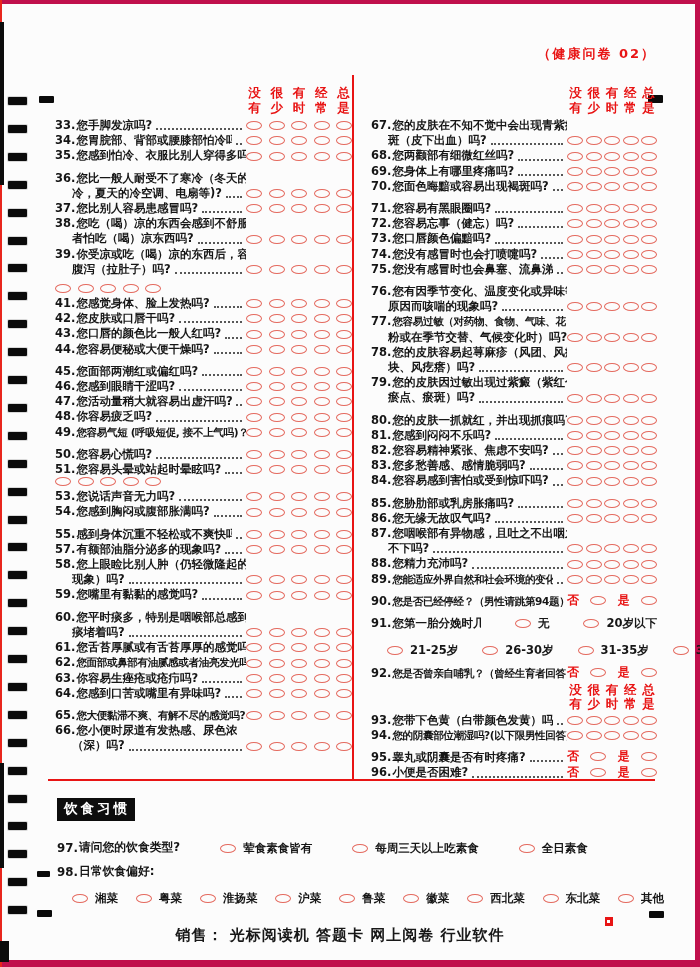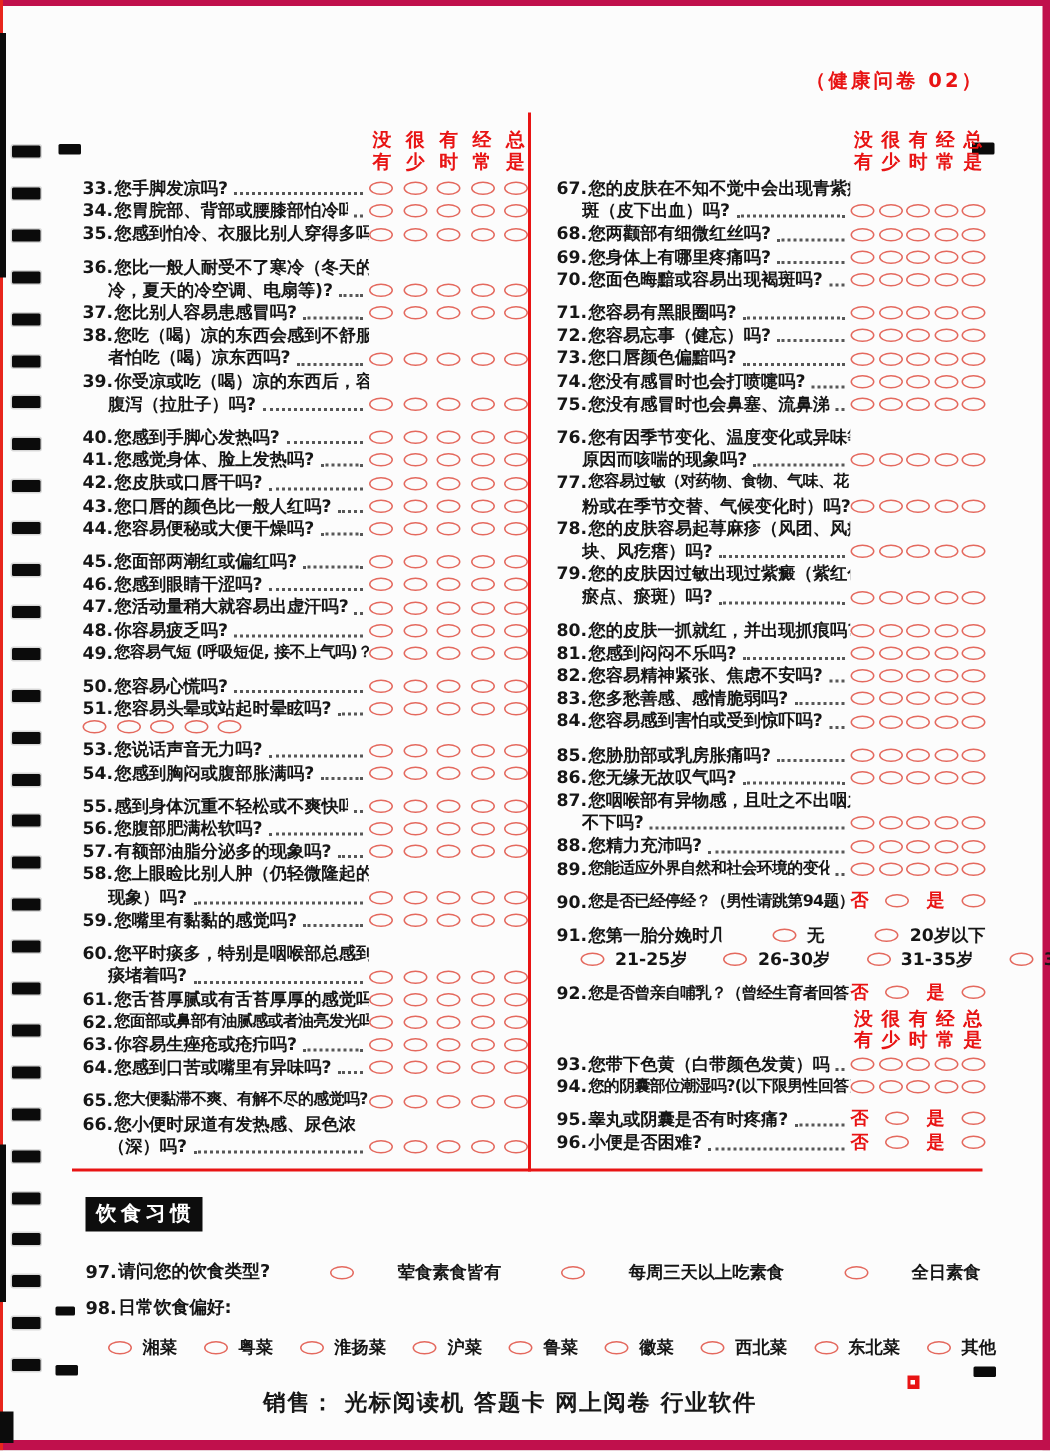--- a/index.html
+++ b/index.html
@@ -58,27 +58,27 @@
   .q-num{margin-right:1px;flex:0 0 auto;}
   .dots{flex:1 1 6px;min-width:6px;border-bottom:2px dotted #575757;margin:0 4px 3px 4px;}
   .bubble{display:inline-block;width:14px;height:7px;border:1.7px solid var(--bubble);border-radius:50%;background:transparent;box-sizing:content-box;flex:0 0 auto;}
   .ans-scale{display:flex;justify-content:space-between;align-items:center;margin-bottom:3px;}
   .ans-yesno{display:flex;justify-content:space-between;align-items:center;margin-bottom:2px;}
   .yn{color:var(--red);font-weight:bold;font-size:12px;line-height:13px;}
   
   .opt{display:inline-flex;align-items:center;flex:0 0 auto;}
   .opt-label{margin-left:7px;font-size:11.5px;font-weight:bold;color:var(--ink);white-space:nowrap;}
   .q91-line1 .opt{margin-left:34px;}
-  .ages2{display:flex;padding-left:16px;margin-top:1px;line-height:15.2px;}
+  .ages2{display:flex;padding-left:16px;margin-top:12px;line-height:15.2px;}
   .ages2 .opt{margin-right:24px;}
   
   .section-label{position:absolute;left:57px;top:798px;background:#0d0d0d;color:#fff;font-size:13.5px;font-weight:bold;letter-spacing:3px;padding:2px 5px 3px 7px;}
   .diet-row{position:absolute;display:flex;align-items:center;font-size:11.8px;font-weight:bold;white-space:nowrap;}
   .row-97{left:57px;top:840px;}
-  .row-97 .opt{margin-left:40px;gap:22px;}
+  .row-97 .opt{margin-left:40px;}
   .row-98{left:57px;top:864px;}
   .cuisine-row{position:absolute;left:72px;top:891px;width:592px;display:flex;justify-content:space-between;font-size:11.8px;font-weight:bold;}
   
   .footer{position:absolute;left:0;top:926px;width:680px;text-align:center;font-size:15px;font-weight:bold;color:#181818;letter-spacing:1px;}
 </style>
 </head>
 <body>
 
 <div class="page">
 
@@ -273,27 +273,20 @@
         </div>
         <div class="ans ans-scale">
           <span class="bubble"></span>
           <span class="bubble"></span>
           <span class="bubble"></span>
           <span class="bubble"></span>
           <span class="bubble"></span>
         </div>
       </div>
       <div class="q-row gap">
-        <div class="q-text">
-          <div class="q-line">
-            <span class="q-num">40.</span>
-            <span class="q-str">您感到手脚心发热吗?</span>
-            <span class="dots"></span>
-          </div>
-        </div>
         <div class="ans ans-scale">
           <span class="bubble"></span>
           <span class="bubble"></span>
           <span class="bubble"></span>
           <span class="bubble"></span>
           <span class="bubble"></span>
         </div>
       </div>
       <div class="q-row">
         <div class="q-text">
@@ -509,36 +502,20 @@
           <span class="bubble"></span>
           <span class="bubble"></span>
           <span class="bubble"></span>
         </div>
       </div>
       <div class="q-row gap">
         <div class="q-text">
           <div class="q-line">
             <span class="q-num">55.</span>
             <span class="q-str">感到身体沉重不轻松或不爽快吗?</span>
-            <span class="dots"></span>
-          </div>
-        </div>
-        <div class="ans ans-scale">
-          <span class="bubble"></span>
-          <span class="bubble"></span>
-          <span class="bubble"></span>
-          <span class="bubble"></span>
-          <span class="bubble"></span>
-        </div>
-      </div>
-      <div class="q-row">
-        <div class="q-text">
-          <div class="q-line">
-            <span class="q-num">56.</span>
-            <span class="q-str">您腹部肥满松软吗?</span>
             <span class="dots"></span>
           </div>
         </div>
         <div class="ans ans-scale">
           <span class="bubble"></span>
           <span class="bubble"></span>
           <span class="bubble"></span>
           <span class="bubble"></span>
           <span class="bubble"></span>
         </div>

